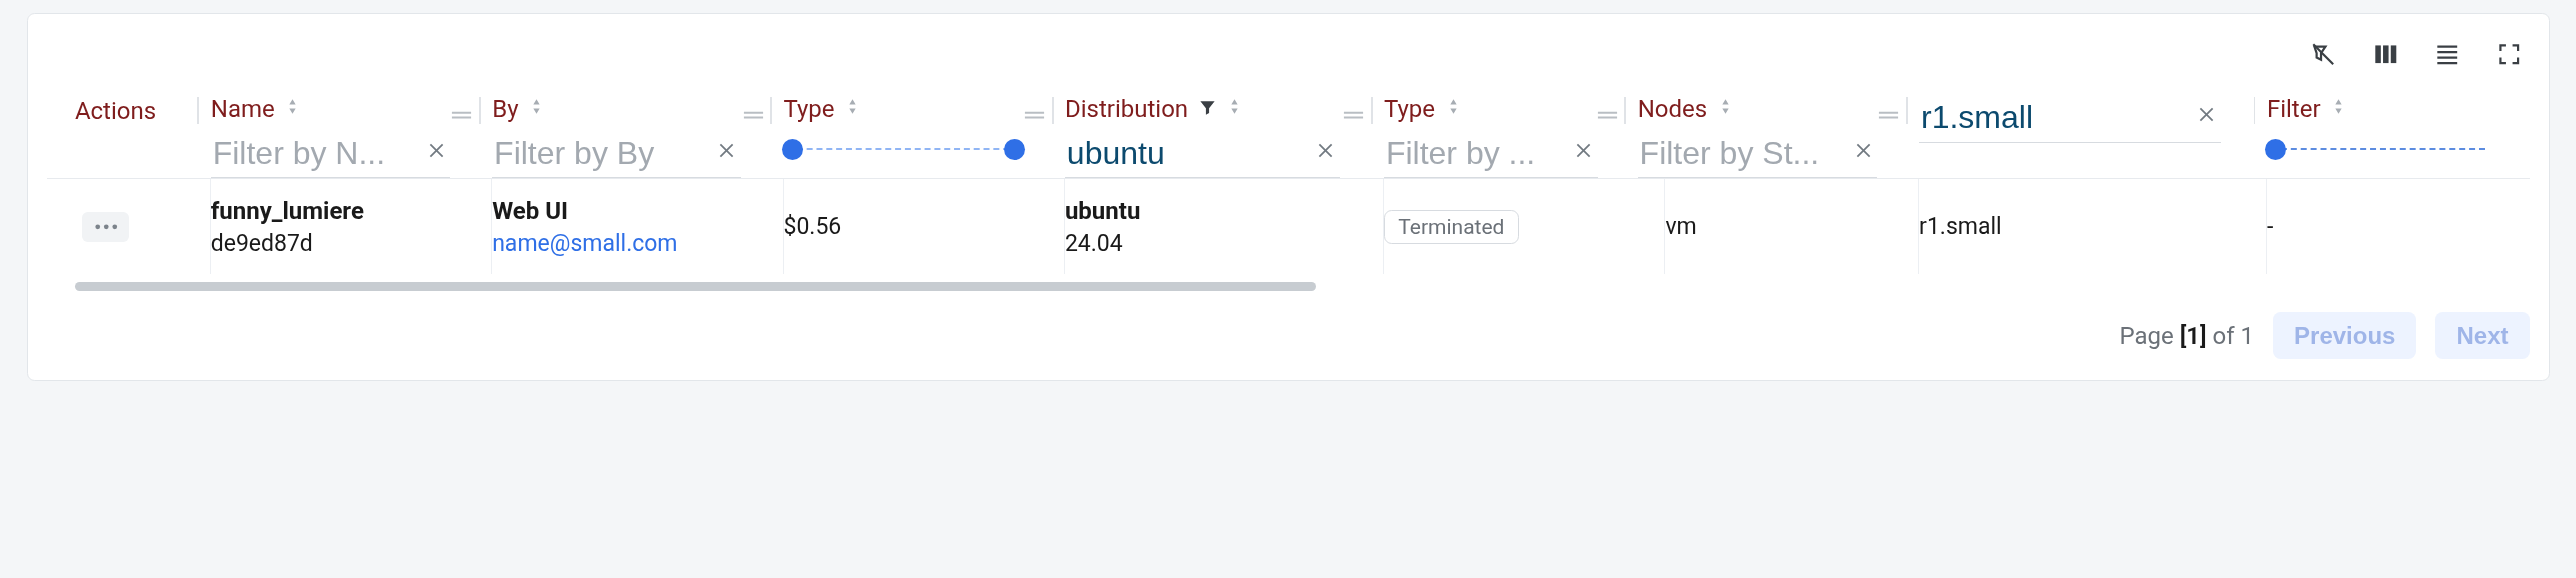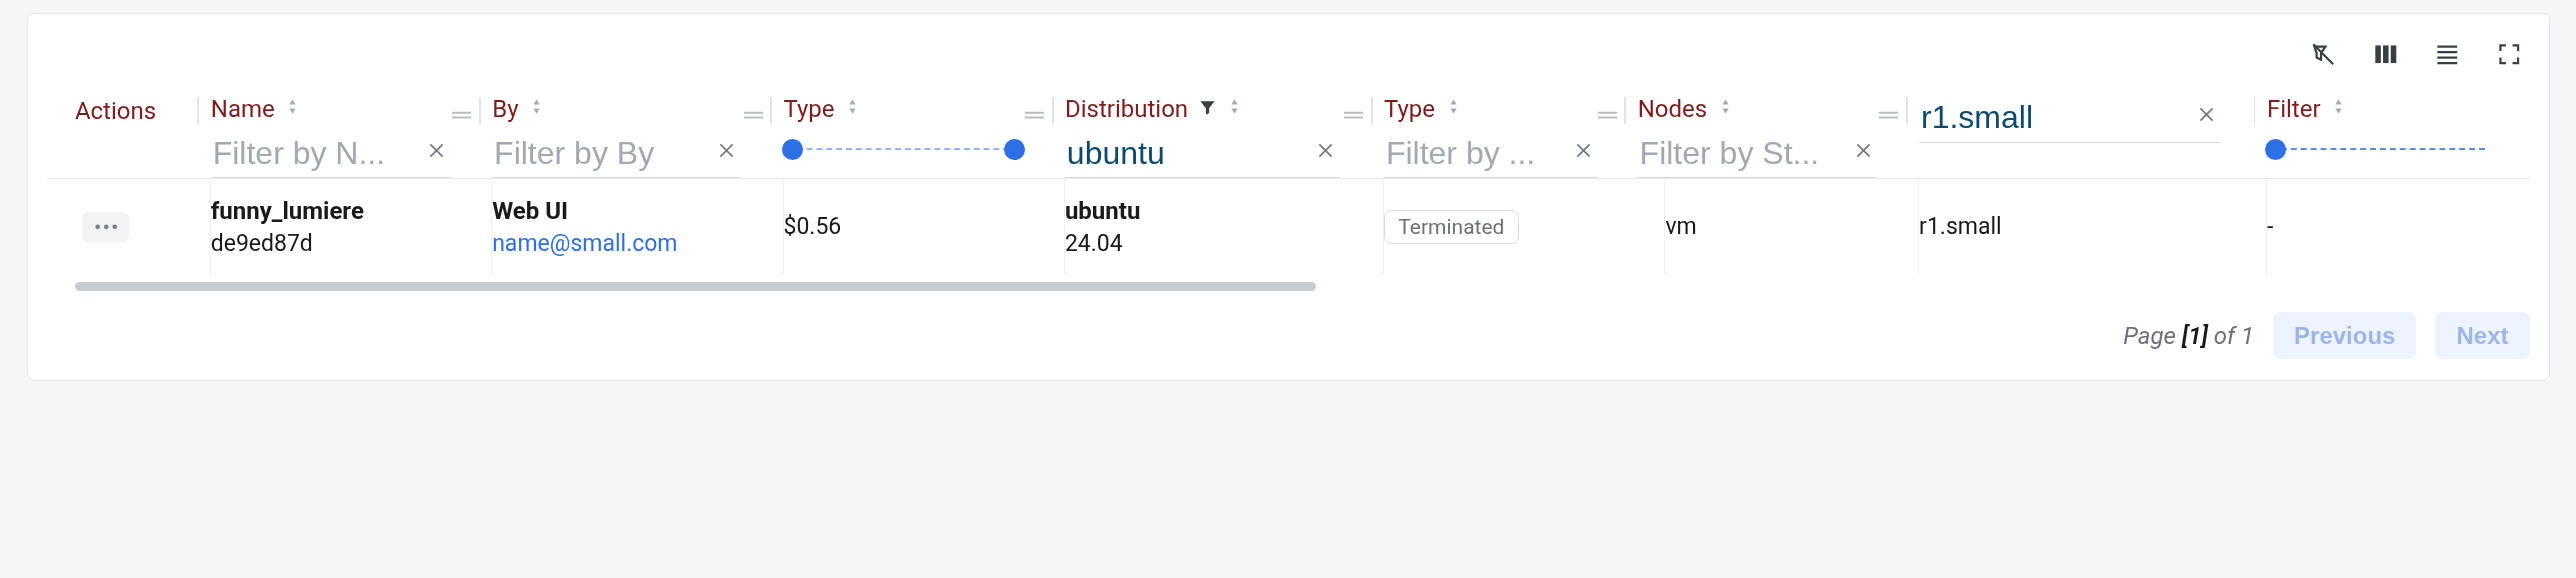--- a/index.html
+++ b/index.html
@@ -203,21 +203,21 @@
 
   
   .footer {
     display: flex;
     justify-content: flex-end;
     align-items: center;
     gap: 19px;
     margin-top: 21px;
     font-size: 24px;
   }
-  .page-indicator { color: #6b7178; font-style: italic; }
+  .page-indicator { color: #6b7178; }
   .page-indicator .bracket { color: #1a1a1a; font-weight: 600; }
   .nav-btn {
     background: #edf3ff;
     color: #9fb5e8;
     border: none;
     border-radius: 7.6px;
     padding: 9.5px 21px;
     font-size: 24px;
     font-weight: 700;
     cursor: pointer;

